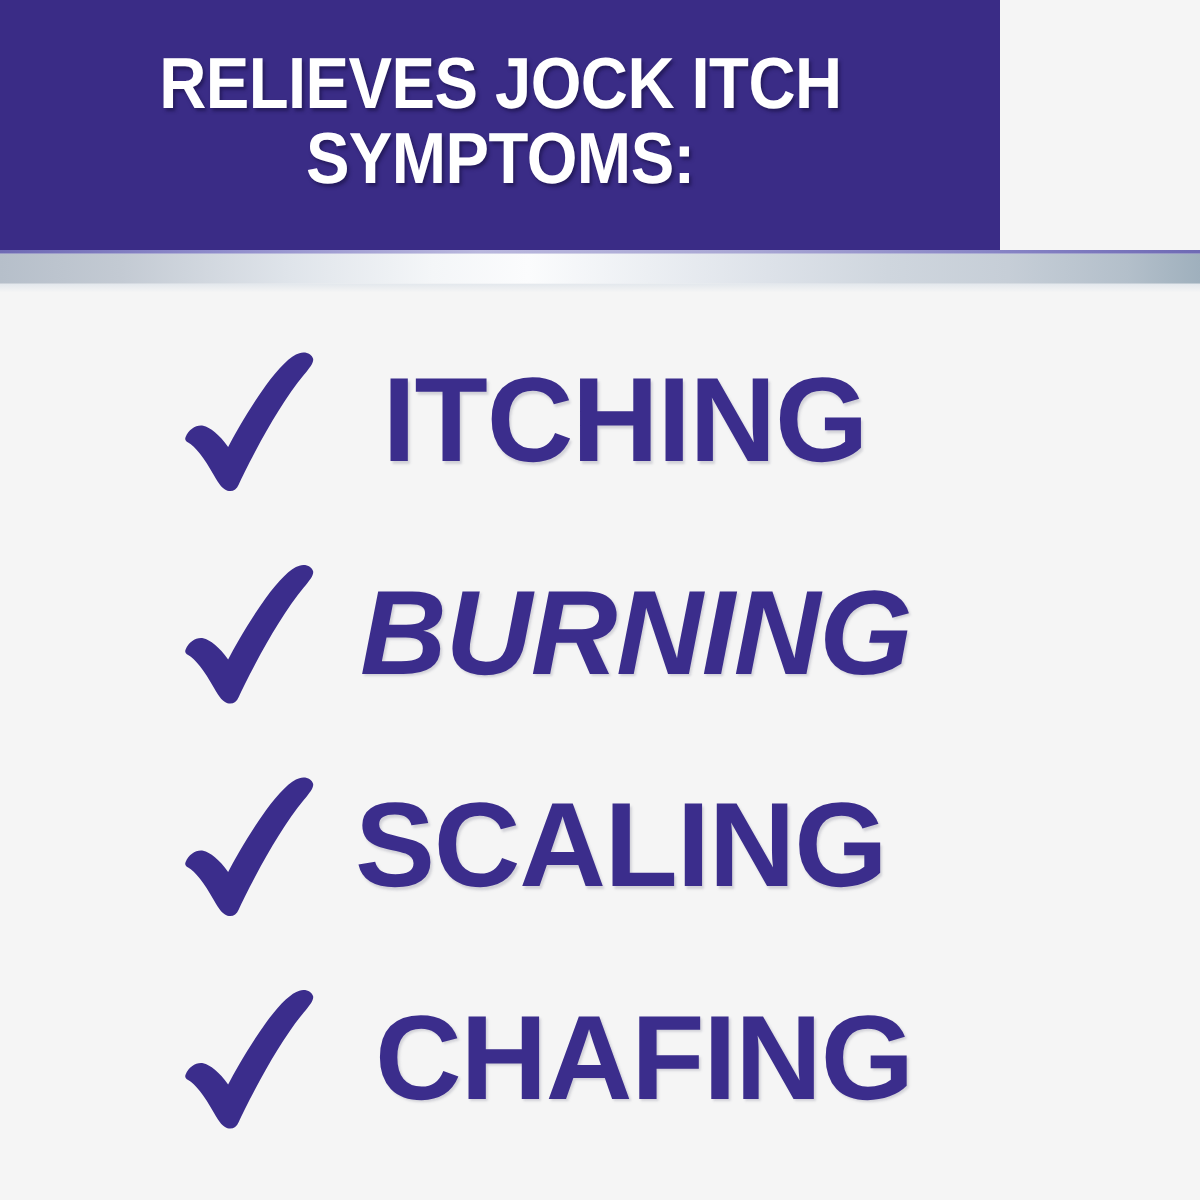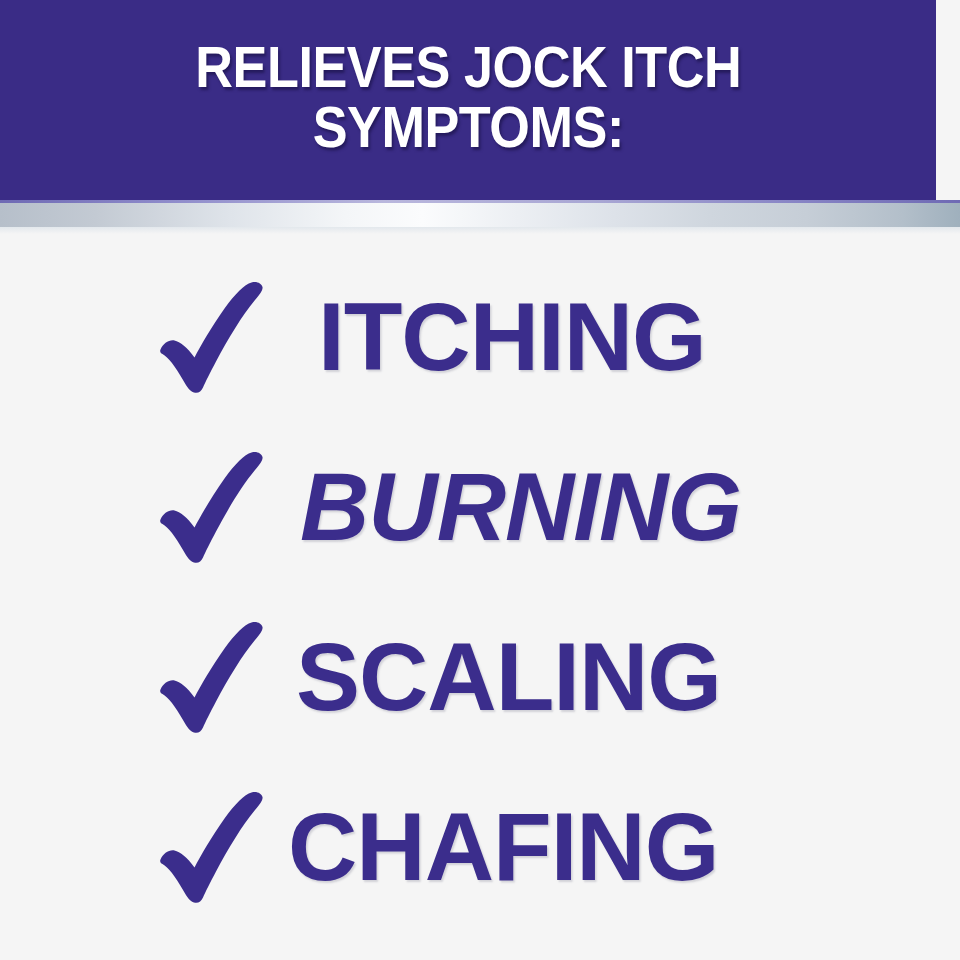--- a/index.html
+++ b/index.html
@@ -21,21 +21,21 @@
     height: 960px;
     background: #f5f5f5;
     overflow: hidden;
   }
 
   
   .header-band {
     position: absolute;
     left: 0;
     top: 0;
-    width: 936px;
+    width: 800px;
     height: 200px;
     background: #3a2c86;
     display: flex;
     align-items: center;
     justify-content: center;
     box-sizing: border-box;
     padding: 0 40px 6px 40px;
   }
 
   .header-title {
@@ -104,21 +104,21 @@
   .symptom-list {
     position: absolute;
     left: 0;
     top: 248px;
     width: 960px;
     height: 690px;
     display: flex;
     flex-direction: column;
     justify-content: space-between;
     box-sizing: border-box;
-    padding: 14px 0 16px 12px;
+    padding: 14px 0 16px 0;
   }
 
   .symptom-row {
     display: flex;
     align-items: center;
     height: 150px;
     padding-left: 144px;
     box-sizing: border-box;
   }
 
@@ -144,21 +144,21 @@
     line-height: 1;
     letter-spacing: -1px;
     white-space: nowrap;
     text-shadow: 1.5px 2px 2px rgba(120, 120, 140, 0.28);
   }
 
   
   .row-1 .symptom-label { margin-left: 42px; }
   .row-2 .symptom-label { margin-left: 24px; font-style: italic; }
   .row-3 .symptom-label { margin-left: 20px; }
-  .row-4 .symptom-label { margin-left: 12px; }
+  .row-4 .symptom-label { margin-left: 36px; }
 </style>
 </head>
 <body>
 
 <div class="poster">
 
   <div class="header-band">
     <h1 class="header-title">RELIEVES JOCK ITCH
 SYMPTOMS:</h1>
   </div>

